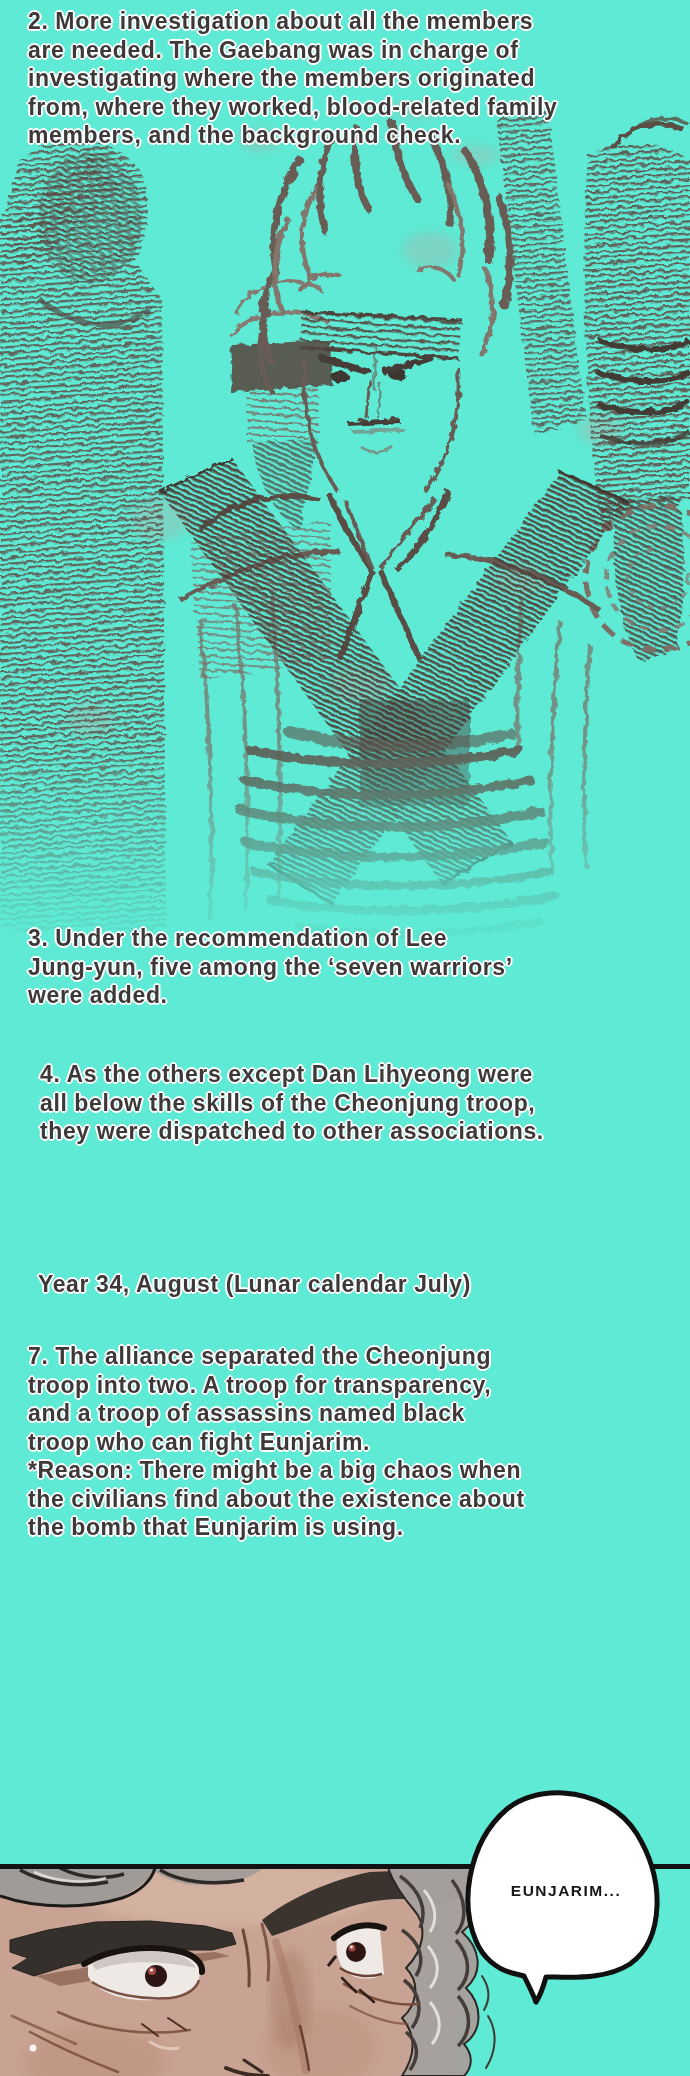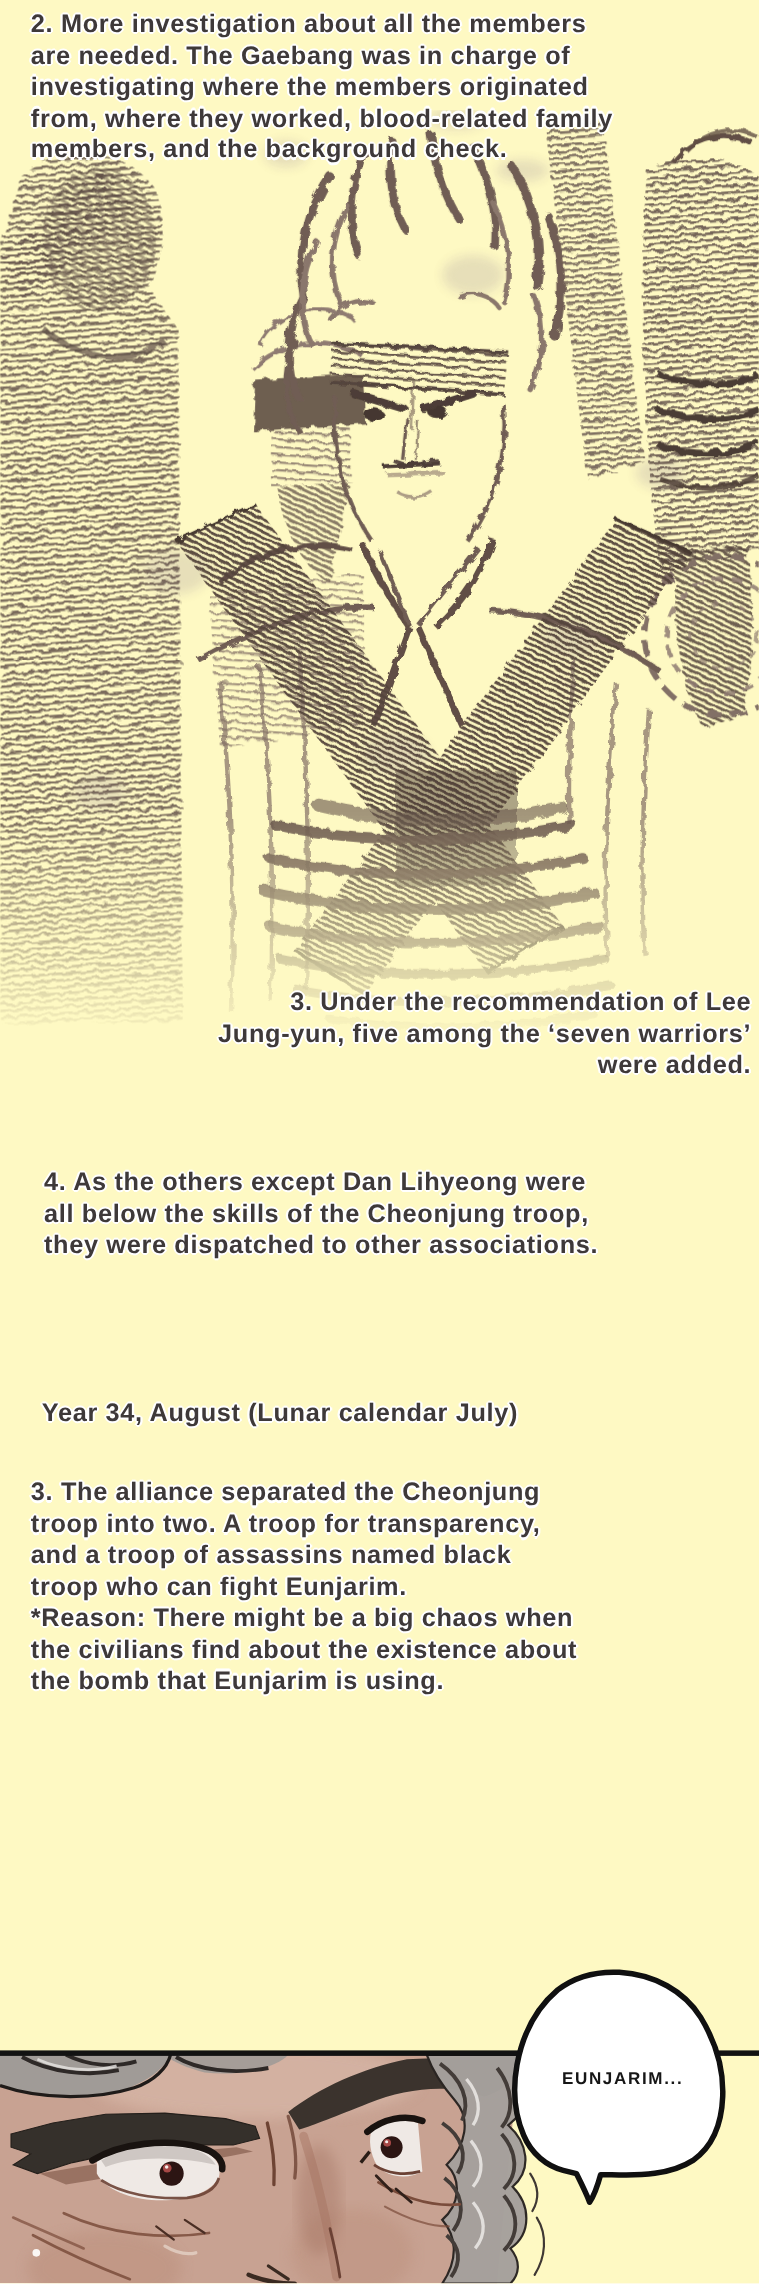--- a/index.html
+++ b/index.html
@@ -1,25 +1,25 @@
 <!DOCTYPE html>
 <html><head>
 <meta charset="utf-8">
 <style>
   html,body{margin:0;padding:0;background:#fff;}
-  #page{position:relative;width:690px;height:2076px;background:#fef9c3;overflow:hidden;
+  #page{position:relative;width:690px;height:2076px;background:#5eead4;overflow:hidden;
         font-family:"Liberation Sans","DejaVu Sans",sans-serif;}
   .note{position:absolute;left:28px;width:655px;
         font-weight:700;font-size:23px;line-height:28.5px;letter-spacing:.6px;
         color:#3e3939;white-space:pre-line;
         text-shadow:-2px 0 0 #fff,2px 0 0 #fff,0 -2px 0 #fff,0 2px 0 #fff,
                     -1px -1px 0 #fff,1px 1px 0 #fff,1px -1px 0 #fff,-1px 1px 0 #fff;
         z-index:3;}
   #note-2{top:7px;}
-  #note-3{top:896px;text-align:right;}
+  #note-3{top:924px;}
   #note-4{top:1060px;margin-left:12px;}
   #date-heading{top:1270px;left:38px;}
   #aug-1{top:1342px;}
   #aug-2{top:1590px;}
   svg{position:absolute;left:0;display:block;}
   #sketch{top:100px;z-index:1;}
   #panel{top:1780px;z-index:2;}
 </style>
 </head>
 <body>
@@ -181,21 +181,21 @@
 investigating where the members originated
 from, where they worked, blood-related family
 members, and the background check.</div>
   <div id="note-3" class="note">3. Under the recommendation of Lee
 Jung-yun, five among the ‘seven warriors’
 were added.</div>
   <div id="note-4" class="note">4. As the others except Dan Lihyeong were
 all below the skills of the Cheonjung troop,
 they were dispatched to other associations.</div>
   <div id="date-heading" class="note">Year 34, August (Lunar calendar July)</div>
-  <div id="aug-1" class="note">3. The alliance separated the Cheonjung
+  <div id="aug-1" class="note">7. The alliance separated the Cheonjung
 troop into two. A troop for transparency,
 and a troop of assassins named black
 troop who can fight Eunjarim.
 *Reason: There might be a big chaos when
 the civilians find about the existence about
 the bomb that Eunjarim is using.</div>
 
   <svg id="panel" width="690" height="296" viewBox="0 0 690 296">
     <defs>
       <clipPath id="panelClip">

